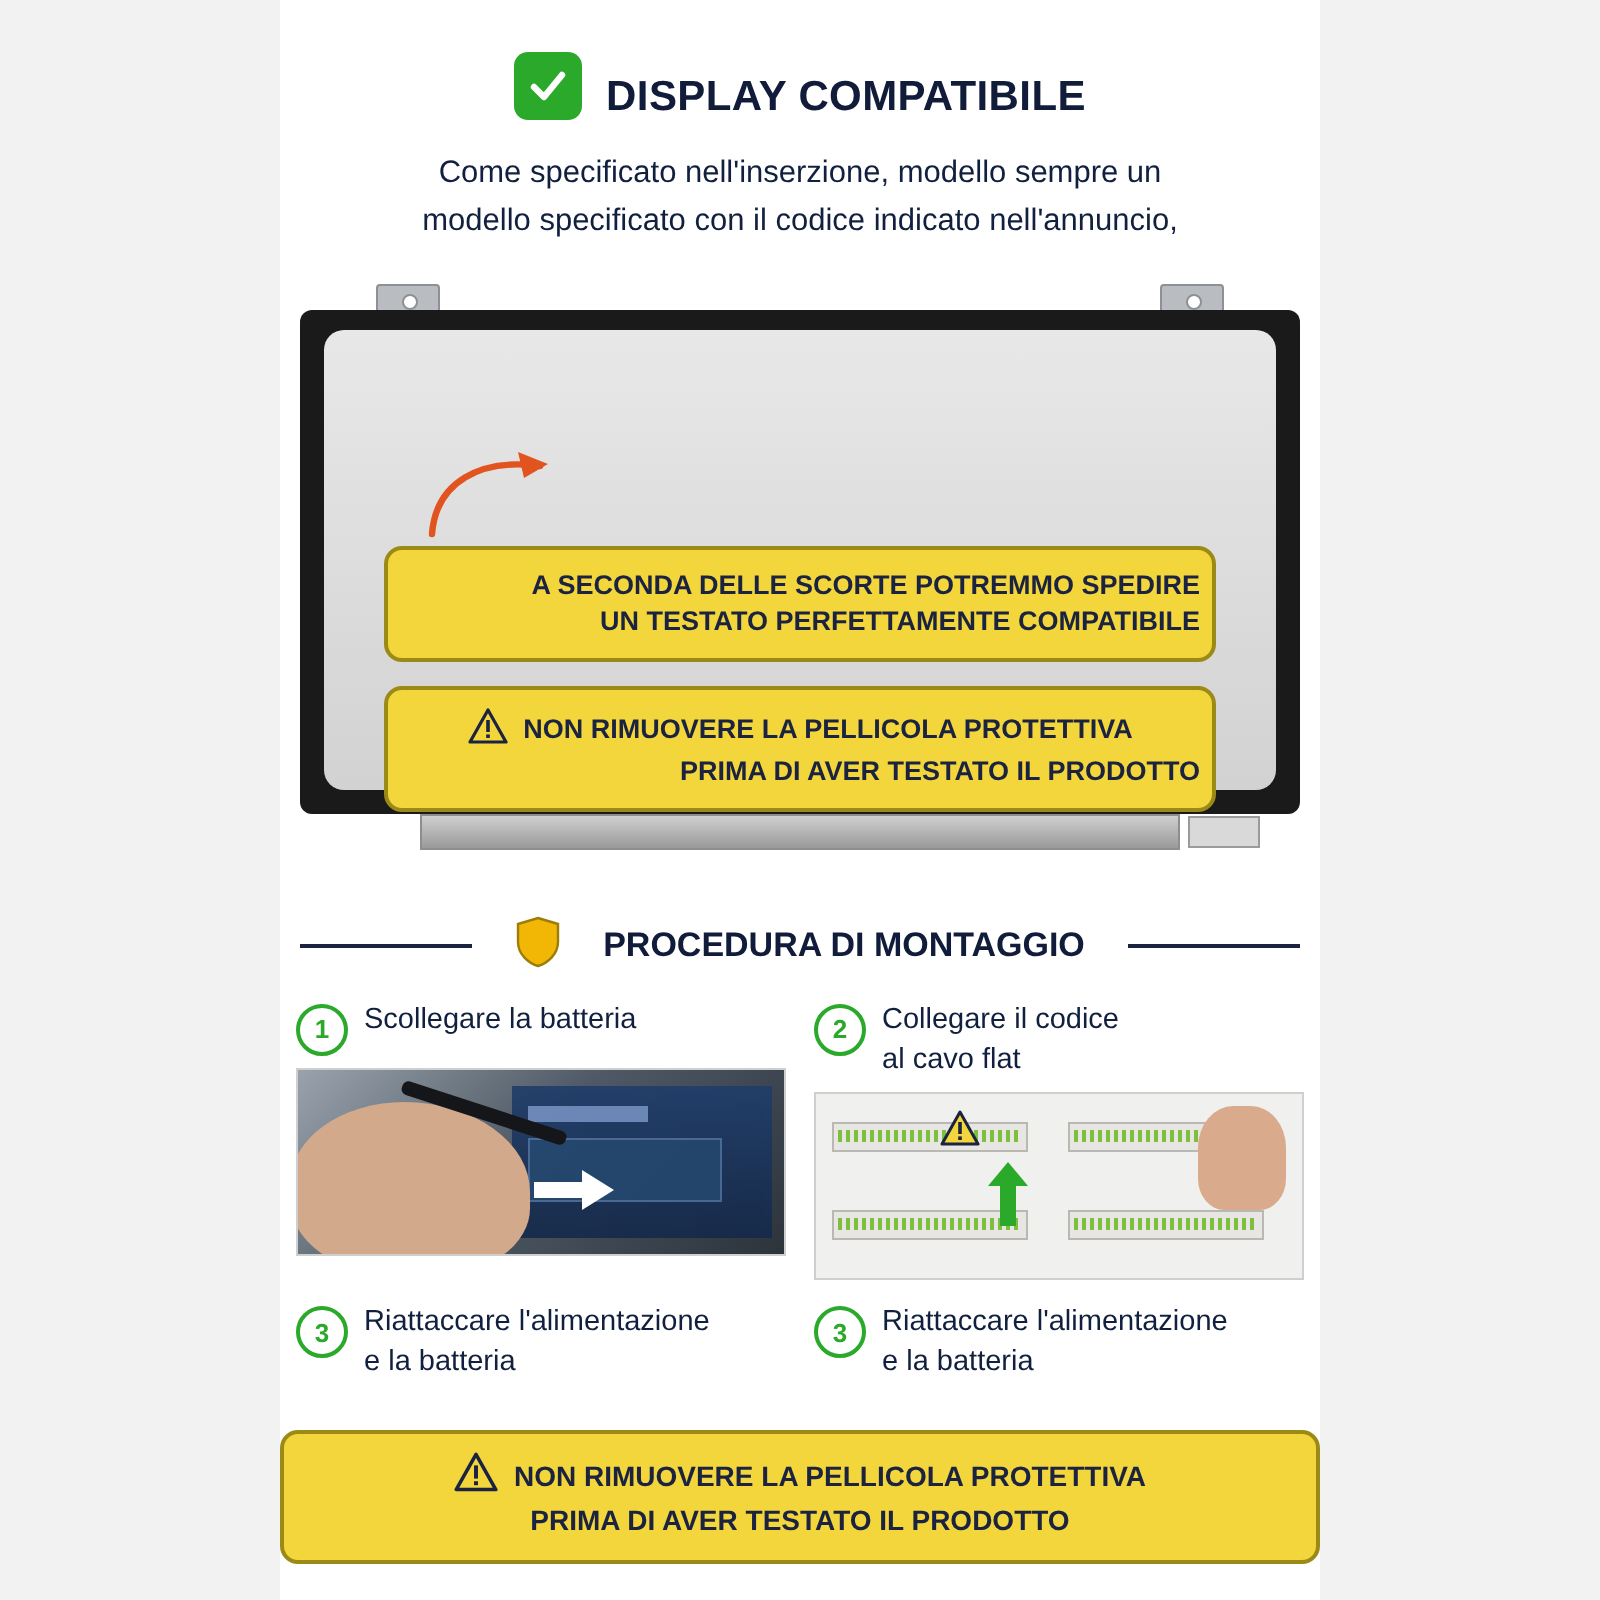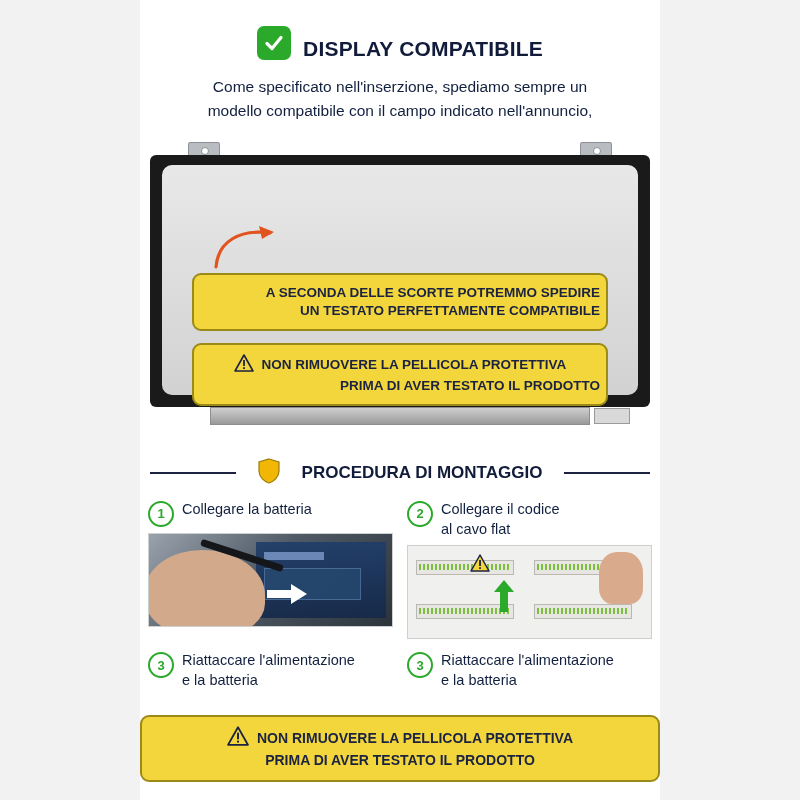--- a/index.html
+++ b/index.html
@@ -355,22 +355,22 @@
     <div class="header-row">
       <div class="check-badge">
         <svg width="22" height="22" viewBox="0 0 22 22" aria-hidden="true">
           <path d="M4 11.5 L9 16.5 L18 5.5" fill="none" stroke="#ffffff" stroke-width="3.2" stroke-linecap="round" stroke-linejoin="round"></path>
         </svg>
       </div>
       <div class="header-title">DISPLAY COMPATIBILE</div>
     </div>
 
     <div class="intro">
-      <div>Come specificato nell'inserzione, spediamo sempre un</div>
-      <div>modello compatibile con il campo indicato nell'annuncio,</div>
+      <div>Come specificato nell'inserzione, modello sempre un</div>
+      <div>modello specificato con il codice indicato nell'annuncio,</div>
     </div>
 
     <div class="display-wrap">
       <div class="ear left"></div>
       <div class="ear right"></div>
 
       <div class="panel">
         <div class="screen">
 
           <div class="arrow-curve">
@@ -416,21 +416,21 @@
       <div class="proc-title">PROCEDURA DI MONTAGGIO</div>
       <div class="rule"></div>
     </div>
 
     <div class="steps">
 
       <div>
         <div class="step">
           <div class="step-num">1</div>
           <div class="step-text">
-            <div>Collegare la batteria</div>
+            <div>Scollegare la batteria</div>
           </div>
         </div>
         <div class="photo p1">
           <div class="pcb"></div>
           <div class="hand"></div>
           <div class="tool"></div>
           <span class="white-arrow">
             <svg width="40" height="20" viewBox="0 0 40 20" aria-hidden="true">
               <path d="M0 6 H24 V0 L40 10 L24 20 V14 H0 Z" fill="#ffffff"></path>
             </svg>

